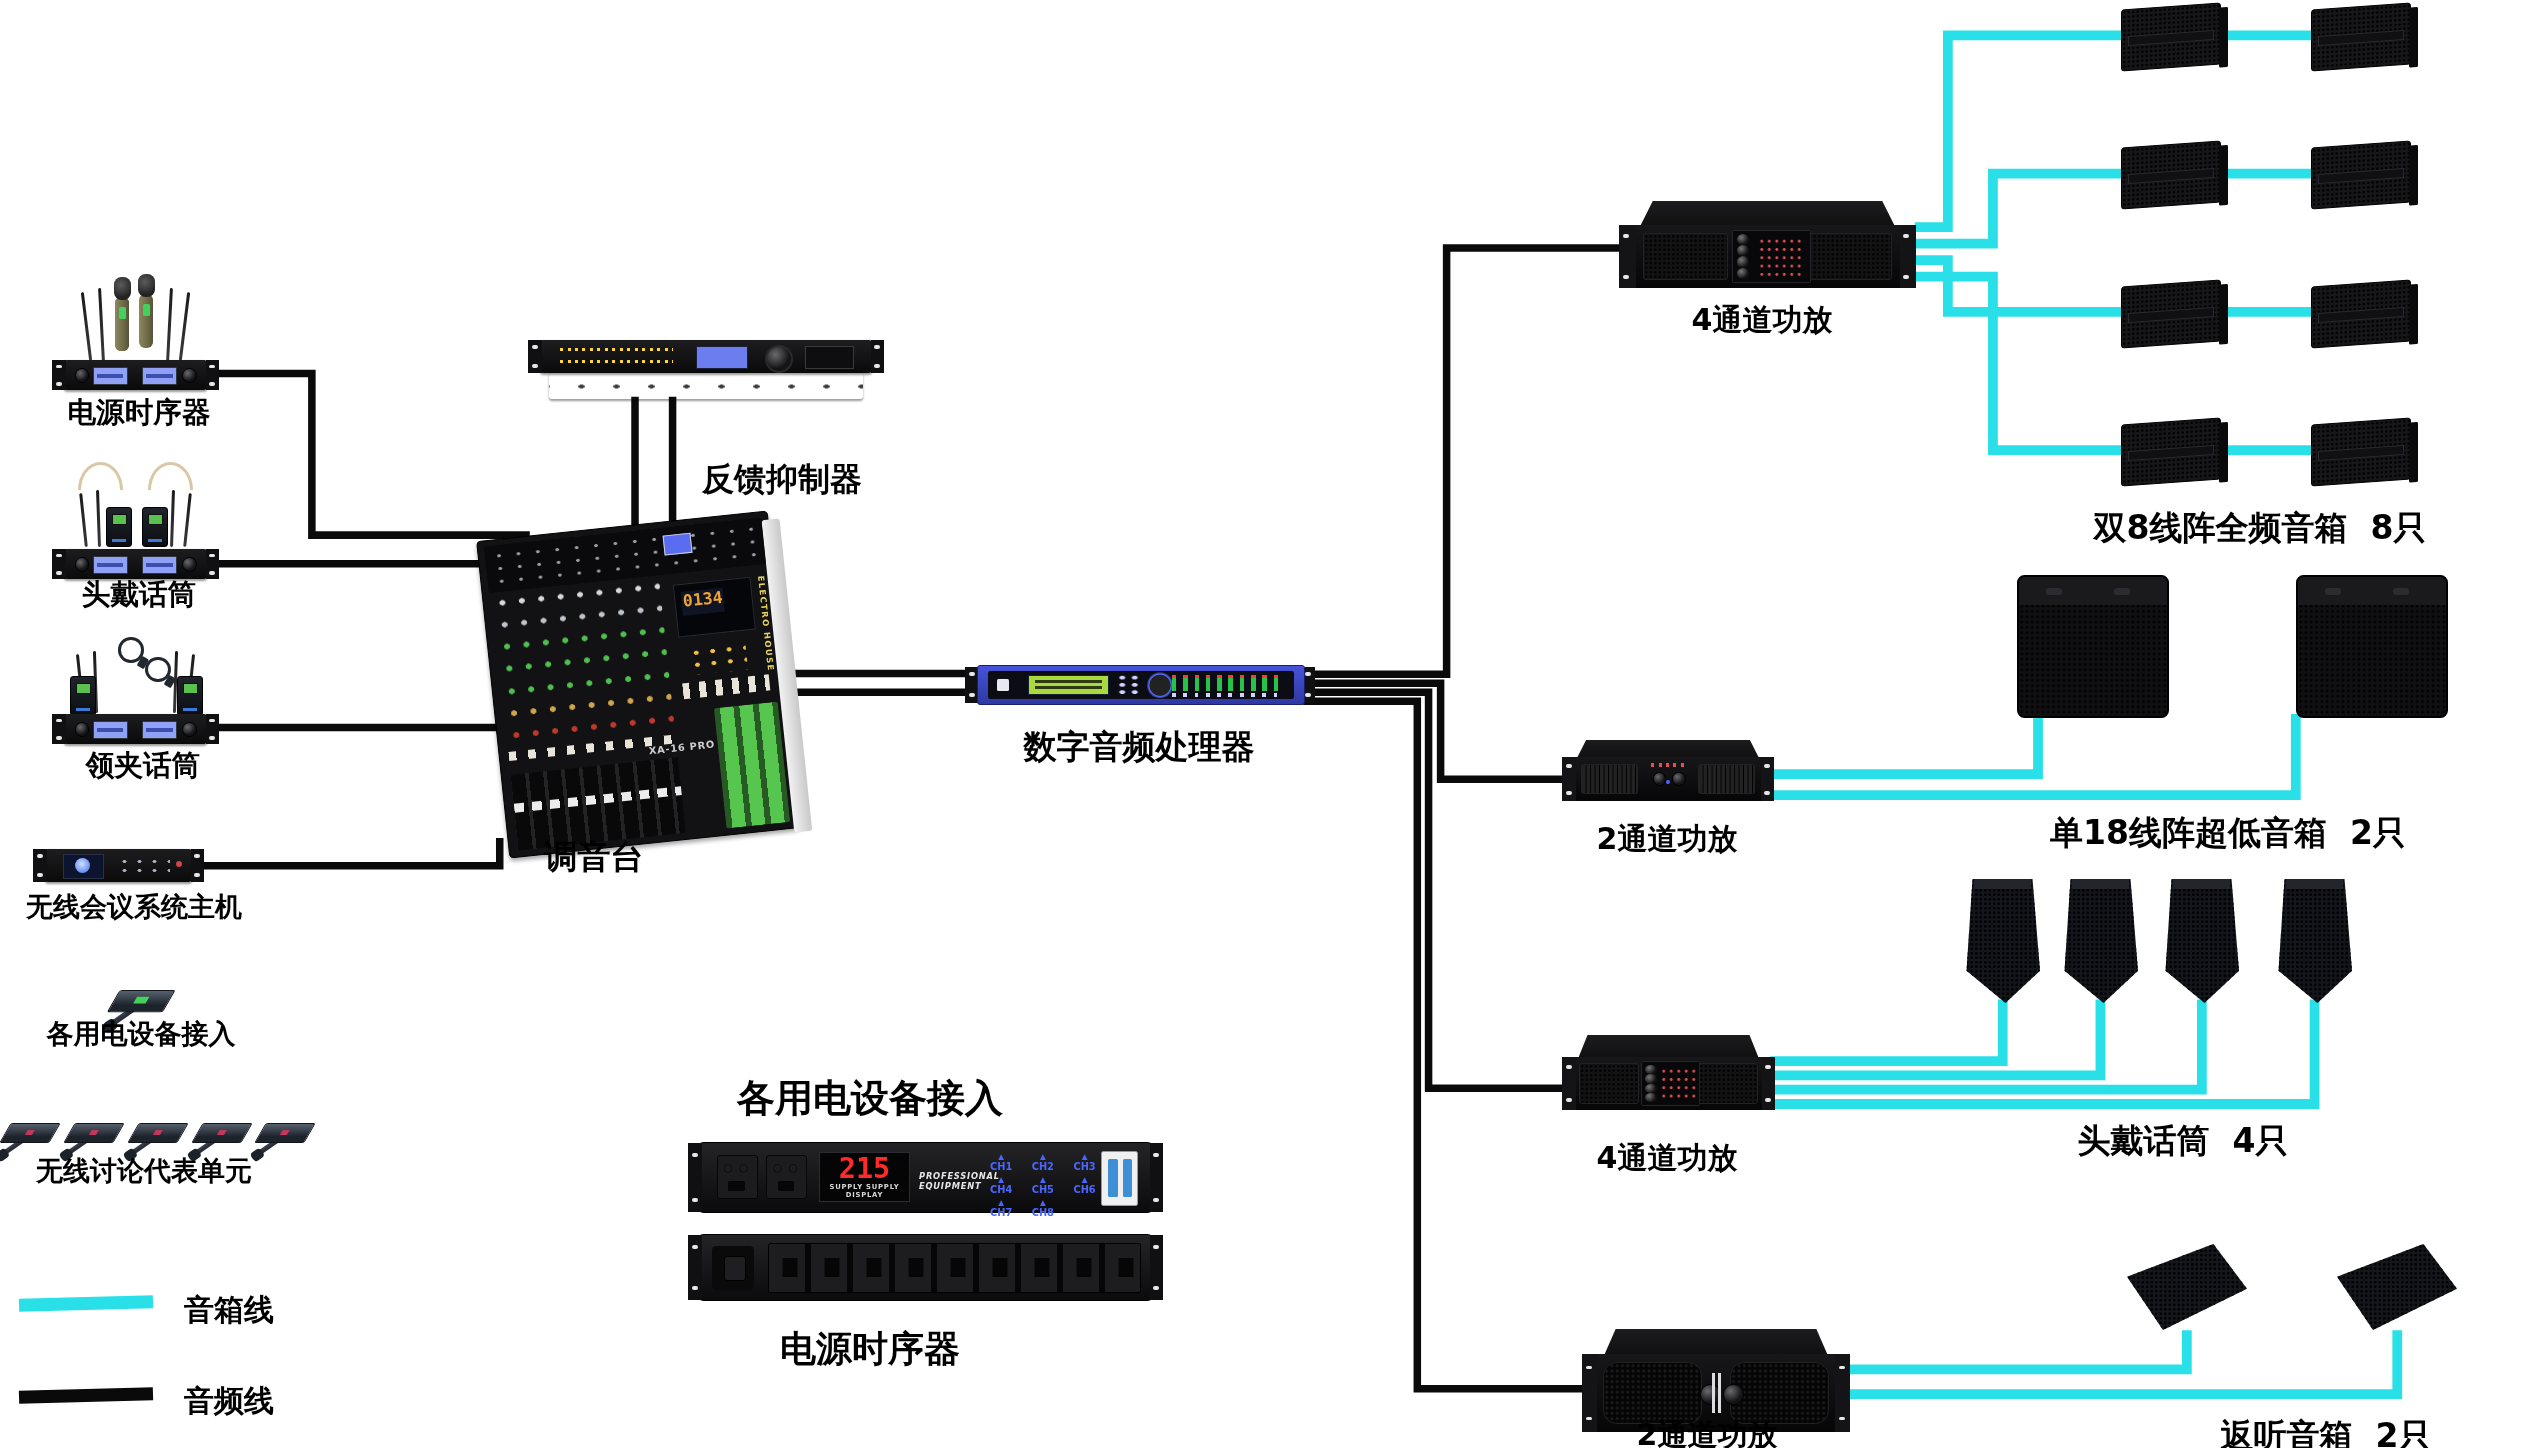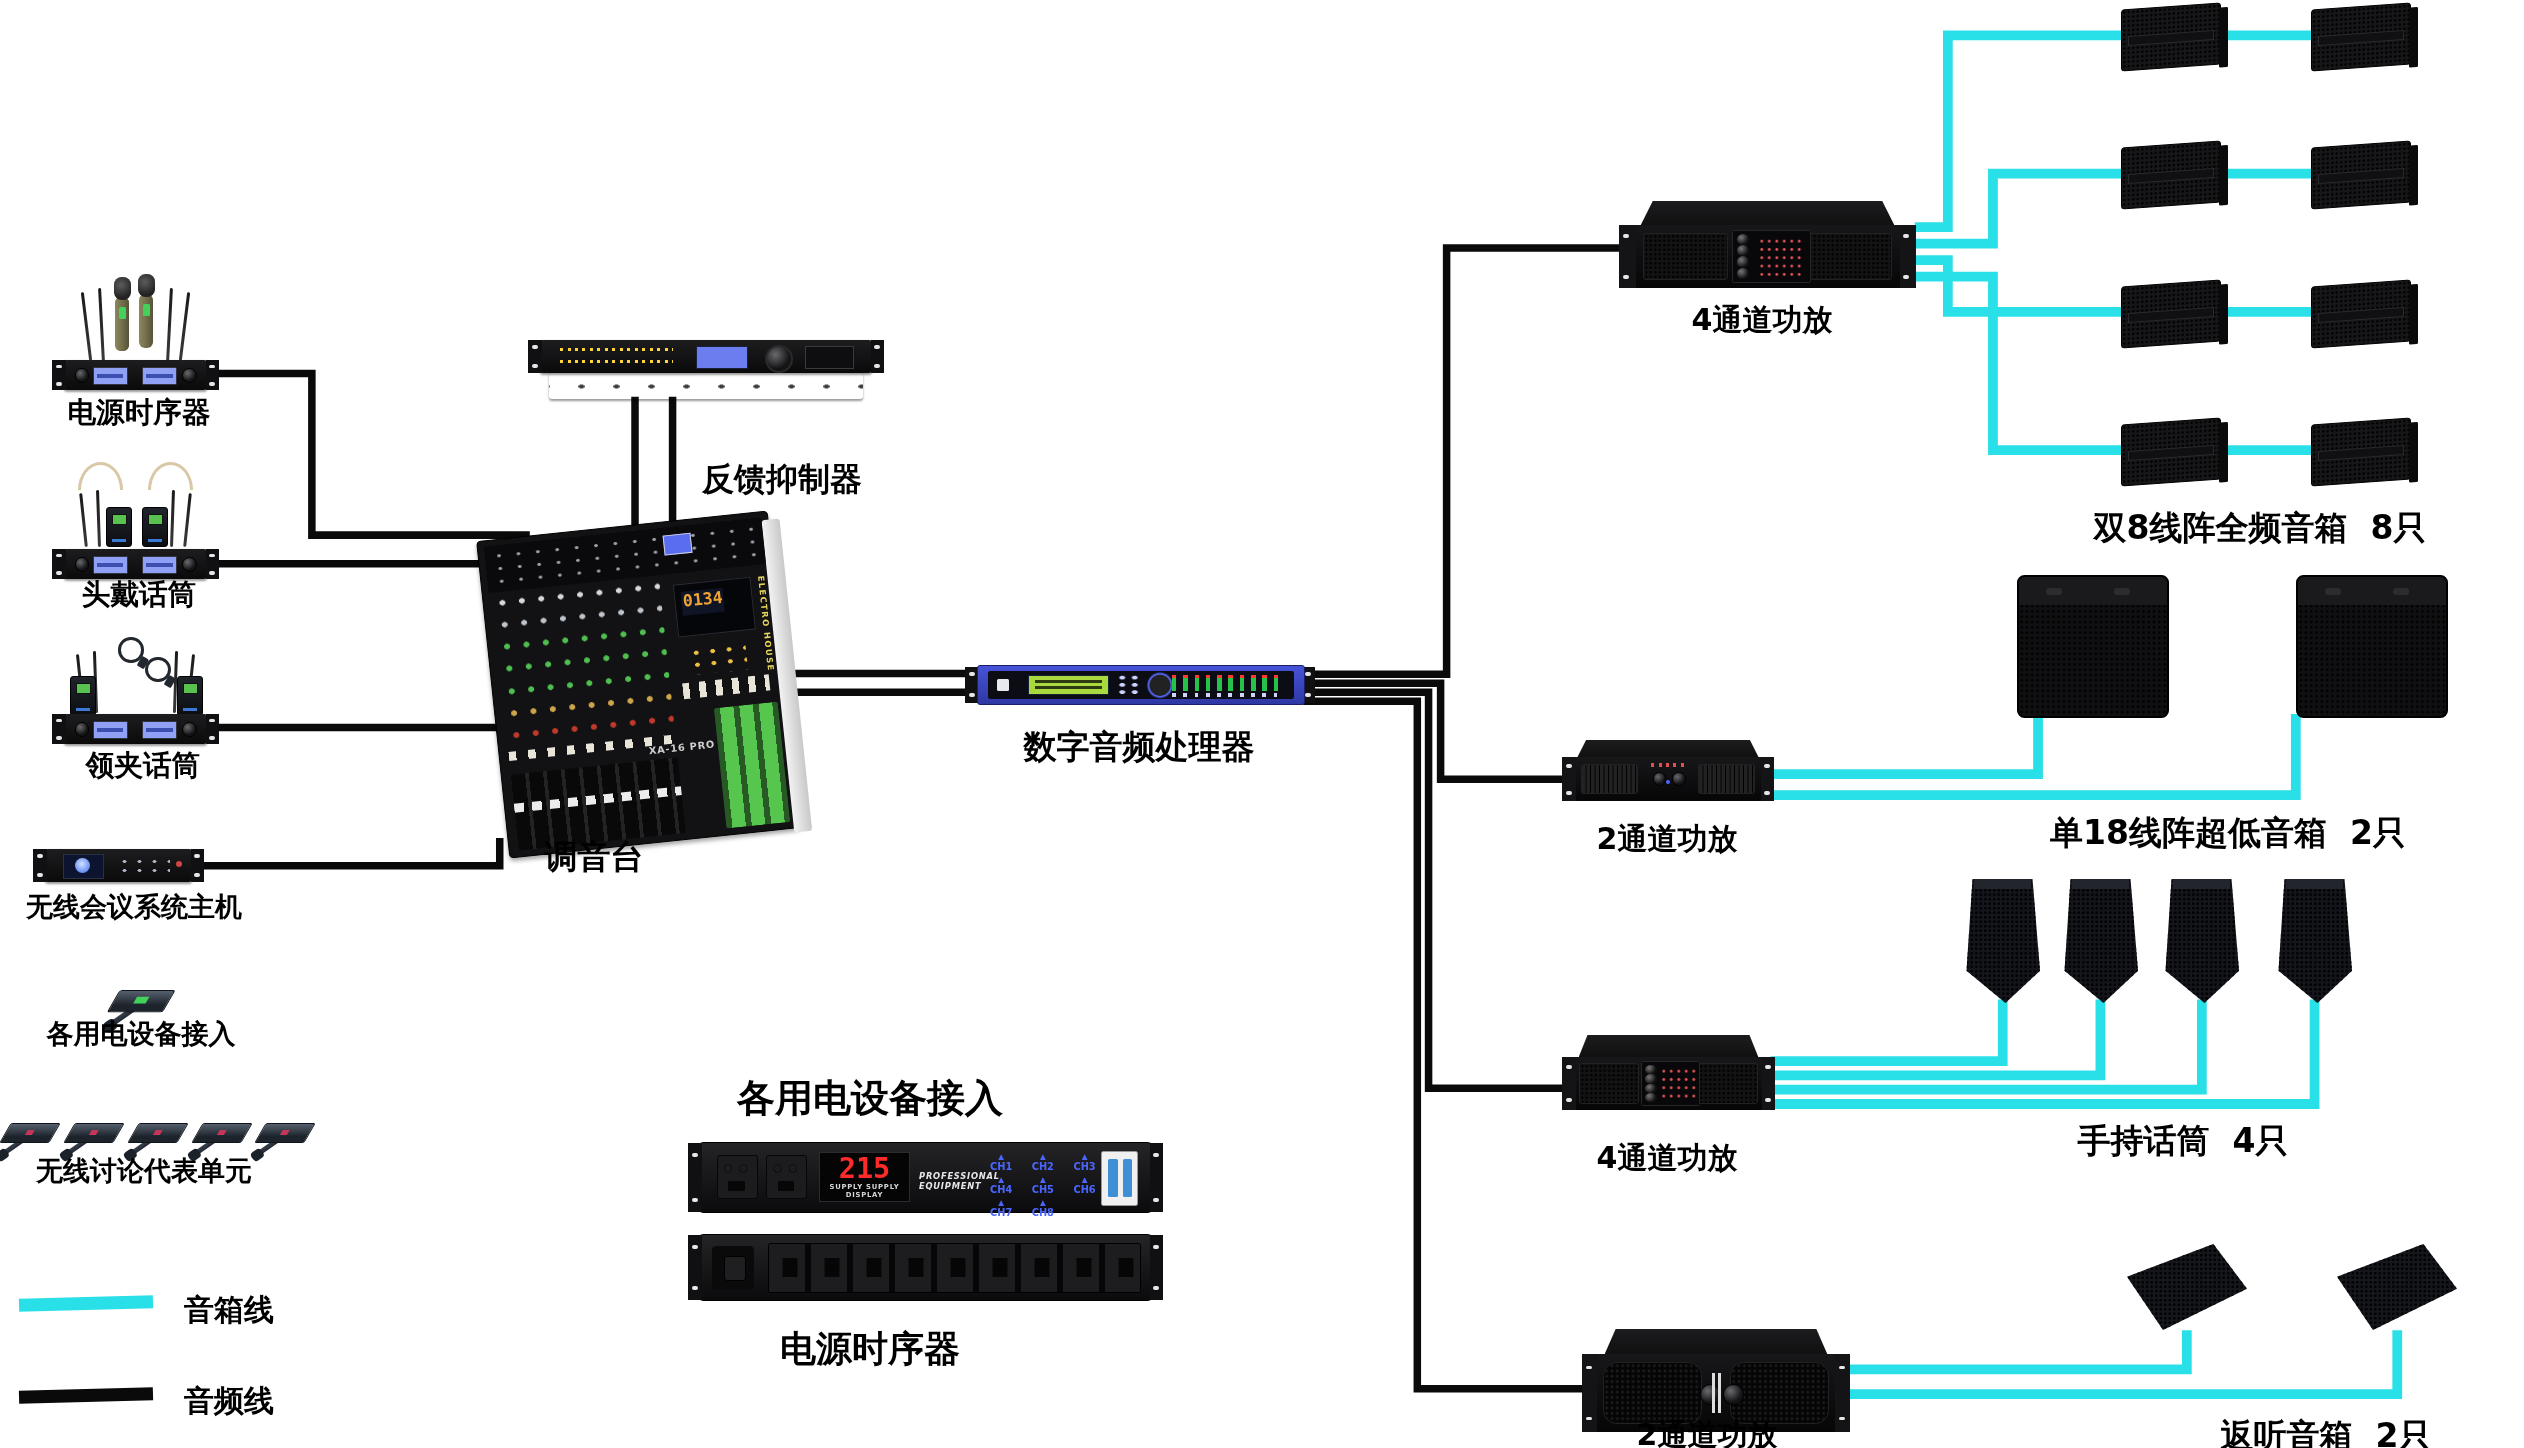--- a/index.html
+++ b/index.html
@@ -542,20 +542,20 @@
   <div class="lbl fs44" style="left:2260px;top:511px;">双8线阵全频音箱  8只</div>
 
   <div class="sub dev" style="left:2017px;top:575px;"></div>
   <div class="sub dev" style="left:2296px;top:575px;"></div>
   <div class="lbl fs44" style="left:2228px;top:816px;text-align:right;">单18线阵超低音箱  2只</div>
 
   <div class="tower dev" style="left:1965px;top:879px;"></div>
   <div class="tower dev" style="left:2063px;top:879px;"></div>
   <div class="tower dev" style="left:2164px;top:879px;"></div>
   <div class="tower dev" style="left:2277px;top:879px;"></div>
-  <div class="lbl fs44" style="left:2183px;top:1124px;">手持话筒  4只</div>
+  <div class="lbl fs44" style="left:2183px;top:1124px;">头戴话筒  4只</div>
 
   <div class="wedge dev" style="left:2127px;top:1244px;"></div>
   <div class="wedge dev" style="left:2337px;top:1244px;"></div>
   <div class="lbl fs44" style="left:2326px;top:1419px;">返听音箱  2只</div>
 
 </div>
 
 
 </body></html>

